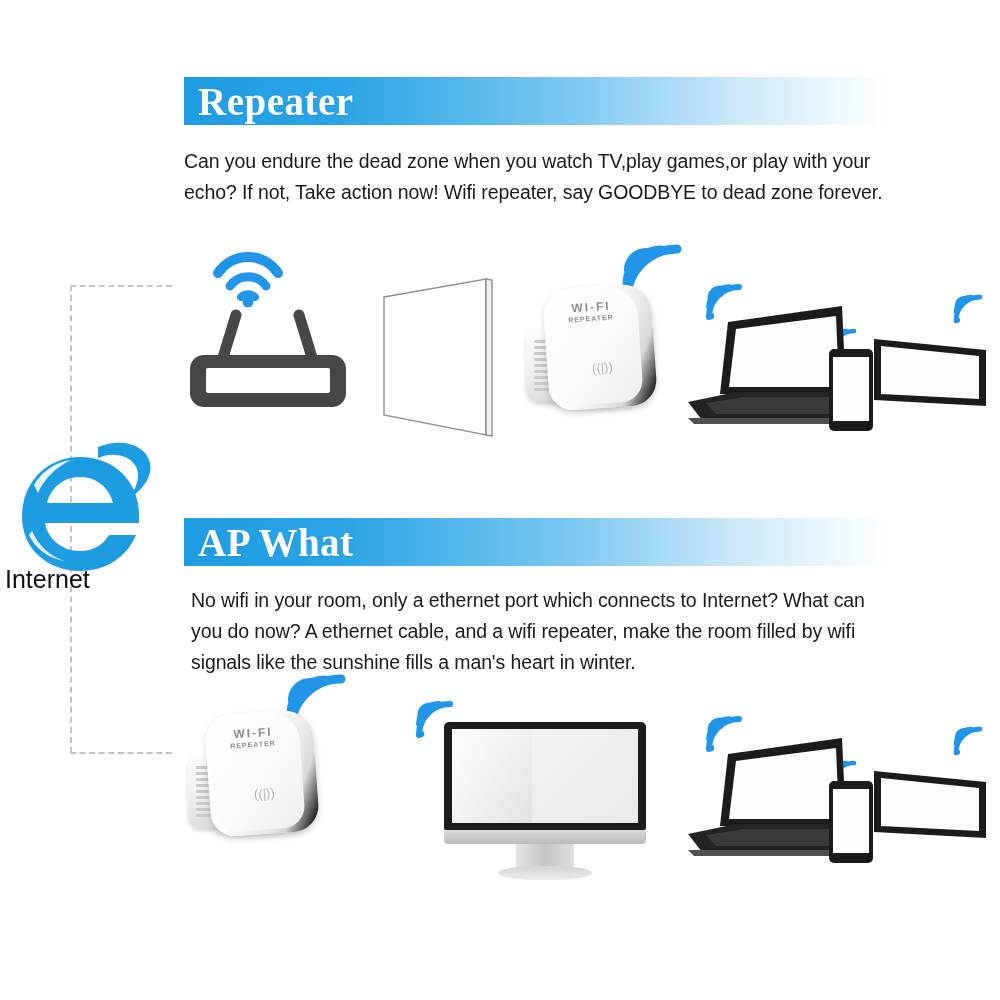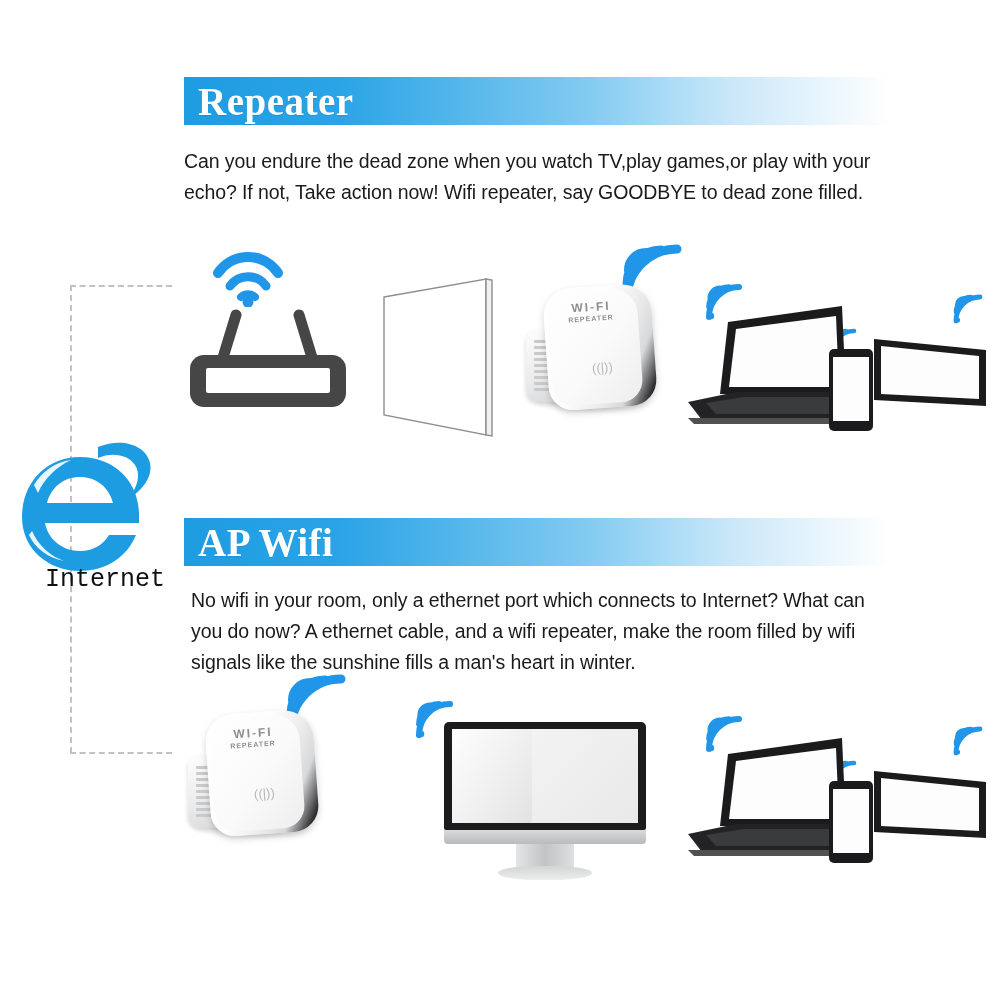--- a/index.html
+++ b/index.html
@@ -38,23 +38,23 @@
   }
 
   
   .dash-v{position:absolute;border-left:2px dashed #c2c2c2;}
   .dash-h{position:absolute;border-top:2px dashed #c2c2c2;}
 
   
   .ie-wrap{position:absolute;}
   .ie-label{
     position:absolute;
-    font-family:Liberation Mono, monospace;
+    font-family:Liberation Sans, sans-serif;
     font-size:25px;color:#111;
-    text-align:right;width:160px;
+    text-align:left;width:160px;
   }
 
   
   .abs{position:absolute;}
 
   
   .router-body{
     position:absolute;
     background:#464646;
     border-radius:14px;
@@ -155,21 +155,21 @@
       <path d="M24 60 C32 46 46 37 61 35 C46 42 34 54 28 68 Z" fill="#ffffff" opacity="0.9"></path>
       <path d="M22 106 C28 120 40 131 54 136 C38 133 25 123 19 110 Z" fill="#ffffff" opacity="0.9"></path>
     </svg>
     <div class="ie-label" style="left:-5px;top:140px;">Internet</div>
   </div>
 
   <div class="banner" style="left:184px;top:77px;width:706px;">
     <span class="banner-title">Repeater</span>
   </div>
 
-  <div class="body-text" style="left:184px;top:146px;width:700px;">Can you endure the dead zone when you watch TV,play games,or play with your echo? If not, Take action now! Wifi repeater, say GOODBYE to dead zone filled.</div>
+  <div class="body-text" style="left:184px;top:146px;width:700px;">Can you endure the dead zone when you watch TV,play games,or play with your echo? If not, Take action now! Wifi repeater, say GOODBYE to dead zone forever.</div>
 
   <div class="abs" style="left:190px;top:245px;width:165px;height:165px;">
 
     <svg class="abs" style="left:22px;top:0px;" width="72" height="62" viewBox="0 0 72 62">
       <g fill="none" stroke="#2196e8" stroke-linecap="round">
         <path d="M6 28 A36 36 0 0 1 66 28" stroke-width="10"></path>
         <path d="M18 41 A22 22 0 0 1 54 41" stroke-width="9"></path>
         <path d="M29 52 A10 10 0 0 1 43 52" stroke-width="8"></path>
       </g>
       <circle cx="36" cy="57" r="5.5" fill="#2196e8"></circle>
@@ -279,21 +279,21 @@
 
     <div class="abs" style="left:148px;top:66px;">
       <svg width="58" height="88" viewBox="0 0 58 88">
         <rect x="5" y="3" width="44" height="82" rx="5" fill="#1b1b1d"></rect>
         <rect x="9" y="11" width="36" height="64" fill="#fdfdfd"></rect>
       </svg>
     </div>
   </div>
 
   <div class="banner" style="left:184px;top:518px;width:706px;">
-    <span class="banner-title">AP Wifi</span>
+    <span class="banner-title">AP What</span>
   </div>
 
   <div class="body-text" style="left:184px;top:585px;width:700px;margin-left:7px;">No wifi in your room, only a ethernet port which connects to Internet? What can you do now? A ethernet cable, and a wifi repeater, make the room filled by wifi signals like the sunshine fills a man's heart in winter.</div>
 
   <div class="rep" style="left:186px;top:676px;width:170px;height:170px;">
     <svg class="abs" style="left:98px;top:-2px;" width="66" height="62" viewBox="0 0 66 62">
       <g fill="none" stroke="#2196e8" stroke-linecap="round">
         <path d="M7 55 A50 50 0 0 1 57 5" stroke-width="9"></path>
         <path d="M7 40 A34 34 0 0 1 41 6" stroke-width="9"></path>
         <path d="M8 26 A18 18 0 0 1 26 8" stroke-width="8"></path>

